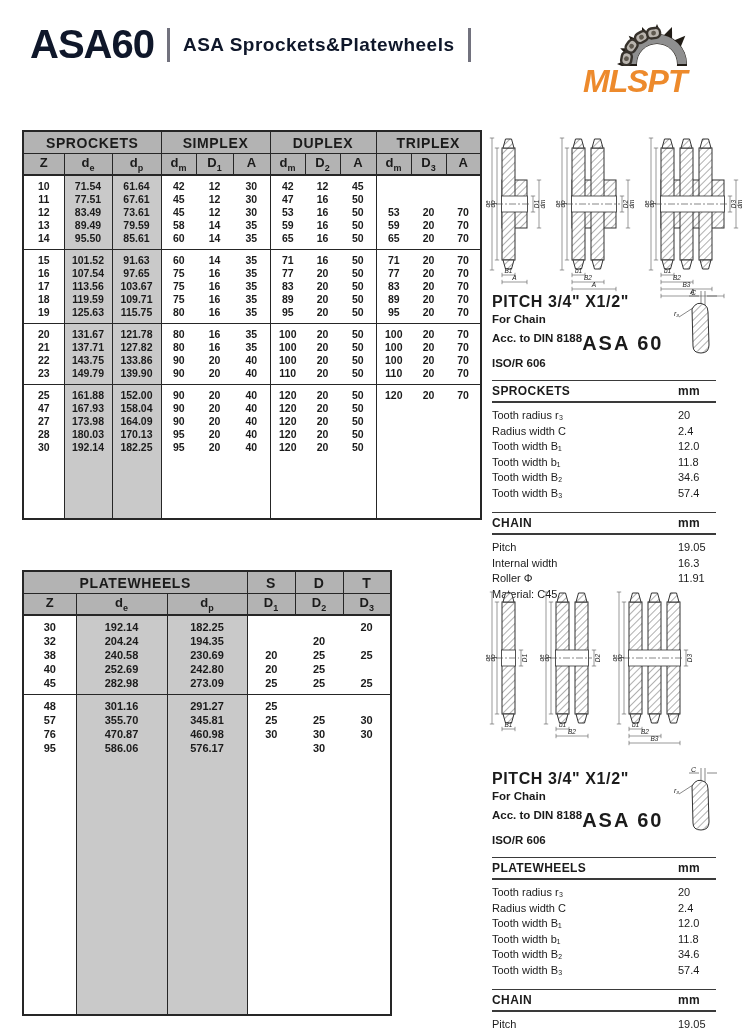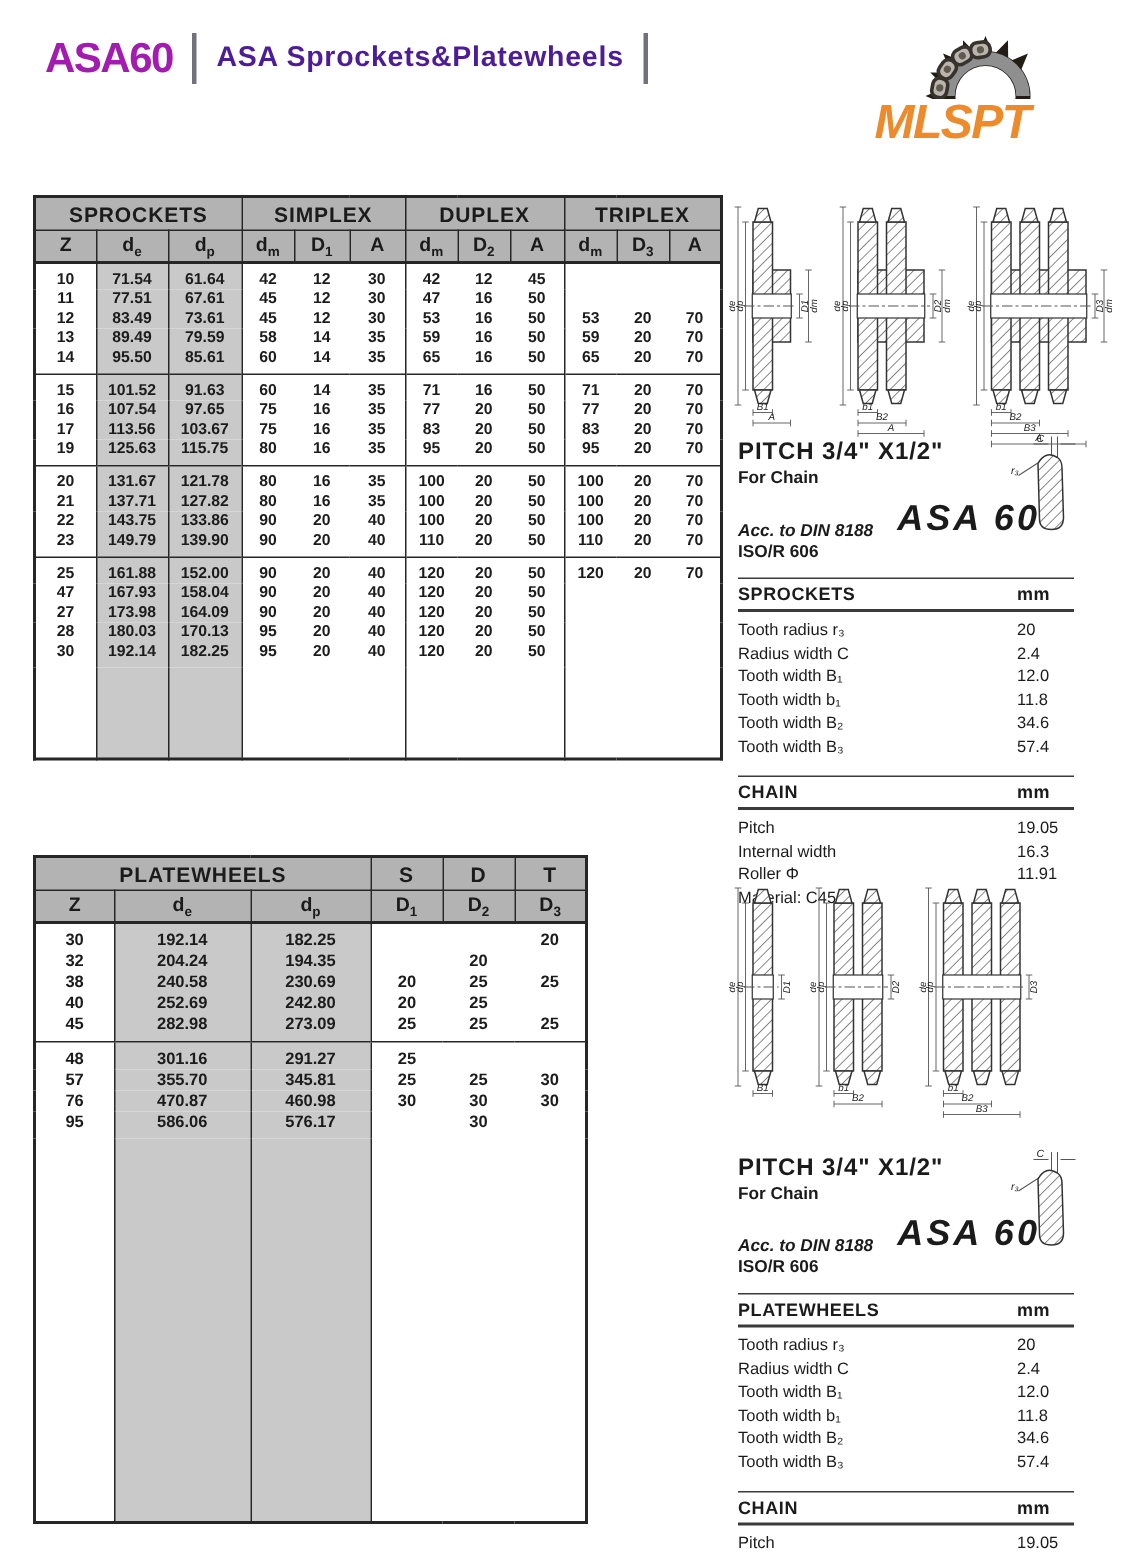--- a/index.html
+++ b/index.html
@@ -3,23 +3,23 @@
 <meta charset="utf-8">
 <style>
   html,body{margin:0;padding:0;}
   body{
     position:relative;width:750px;height:1036px;background:#ffffff;
     font-family:"Liberation Sans", sans-serif;color:#1b1b1b;overflow:hidden;
   }
 
   
   .page-header{position:absolute;left:30px;top:22px;display:flex;align-items:center;}
-  .code{font-size:28px;font-weight:bold;letter-spacing:-1px;color:#a21caf;}
+  .code{font-size:40px;font-weight:bold;letter-spacing:-1px;color:#0f172a;}
   .hbar{display:inline-block;width:3px;height:34px;background:#72727e;margin:0 13px;}
-  .subtitle{font-size:19px;font-weight:bold;color:#4c1d95;letter-spacing:0.5px;}
+  .subtitle{font-size:19px;font-weight:bold;color:#0f172a;letter-spacing:0.5px;}
   .logo{position:absolute;left:583px;top:12px;}
 
   
   .tbl{position:absolute;border-collapse:collapse;table-layout:fixed;border:2px solid #262626;}
   .tbl th{background:#b3b3b3;border:1px solid #262626;padding:0;font-weight:bold;}
   .tbl thead{border-bottom:2px solid #262626;}
   .gh th{font-size:14px;height:21px;letter-spacing:0.6px;}
   .ch th{font-size:13px;height:20px;}
   .ch sub{font-size:9px;}
   .tbl td{font-size:10.5px;font-weight:bold;text-align:center;height:13px;line-height:13px;padding:0;}
@@ -29,23 +29,23 @@
   tbody.sep tr:first-child td{border-top:1.5px solid #262626;}
   .tbl tbody tr:first-child td{padding-top:4px;}
   .tbl tbody tr:last-child td{padding-bottom:4px;}
   #t-sprockets tbody.fill td{height:52px;}
   #t-platewheels tbody.fill td{height:247px;}
 
   
   .panel{position:absolute;width:224px;}
   .pitch-title{font-size:16px;font-weight:bold;letter-spacing:0.6px;}
   .p-sub{font-size:11.5px;font-weight:bold;margin-top:2px;}
-  .acc-line{display:flex;align-items:flex-end;margin-top:7px;font-style:italic;}
+  .acc-line{display:flex;align-items:flex-start;margin-top:7px;}
   .acc-line .p-sub{margin-top:0;}
-  .model{font-size:24px;font-weight:bold;letter-spacing:2px;margin-left:16px;}
+  .model{font-size:20px;font-weight:bold;letter-spacing:2px;}
   .sec-head{display:flex;border-top:1px solid #3a3a3a;border-bottom:2px solid #3a3a3a;
     font-weight:bold;font-size:12px;padding:3px 0;margin-top:11px;letter-spacing:0.4px;}
   .sec-head .unit{margin-left:auto;width:38px;}
   .spec-rows{margin-top:5px;}
   .spec-row{display:flex;font-size:11px;font-weight:normal;line-height:15.5px;}
   .spec-row .val{margin-left:auto;width:38px;}
   .tooth{position:absolute;right:-8px;top:-4px;}
 
   
   .draw-row{position:absolute;display:flex;align-items:flex-start;gap:10px;}
@@ -256,20 +256,34 @@
         <td class="br">17</td>
         <td class="sh br">113.56</td>
         <td class="sh br">103.67</td>
         <td class="">75</td>
         <td class="">16</td>
         <td class="br">35</td>
         <td class="">83</td>
         <td class="">20</td>
         <td class="br">50</td>
         <td class="">83</td>
+        <td class="">20</td>
+        <td class="">70</td>
+      </tr>
+      <tr>
+        <td class="br">18</td>
+        <td class="sh br">119.59</td>
+        <td class="sh br">109.71</td>
+        <td class="">75</td>
+        <td class="">16</td>
+        <td class="br">35</td>
+        <td class="">89</td>
+        <td class="">20</td>
+        <td class="br">50</td>
+        <td class="">89</td>
         <td class="">20</td>
         <td class="">70</td>
       </tr>
       <tr>
         <td class="br">19</td>
         <td class="sh br">125.63</td>
         <td class="sh br">115.75</td>
         <td class="">80</td>
         <td class="">16</td>
         <td class="br">35</td>

